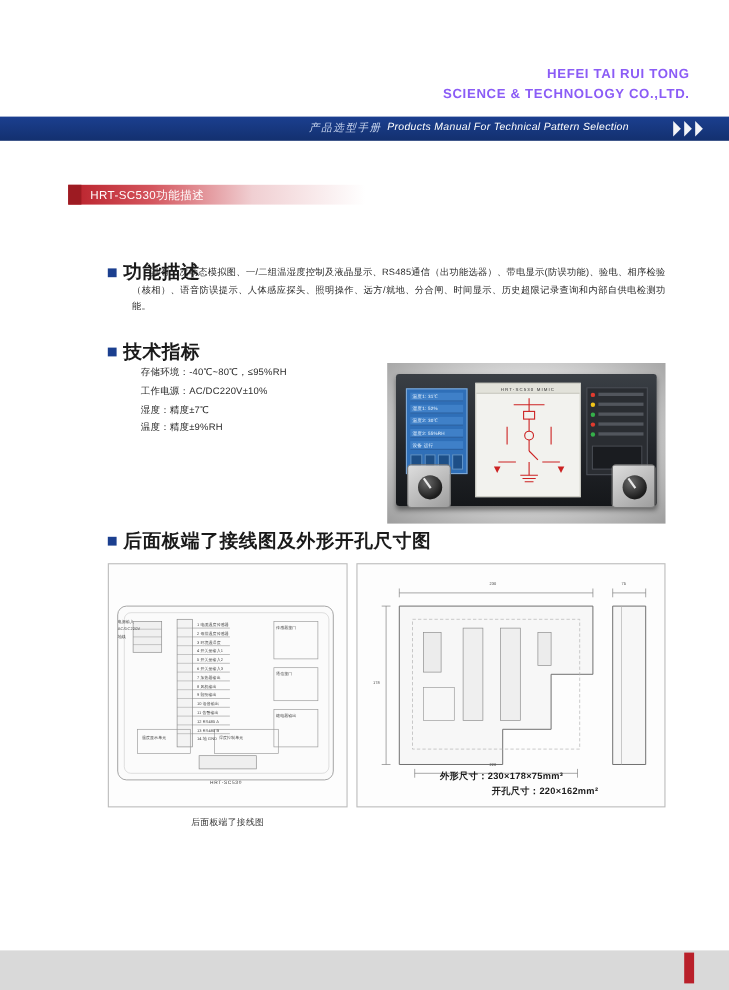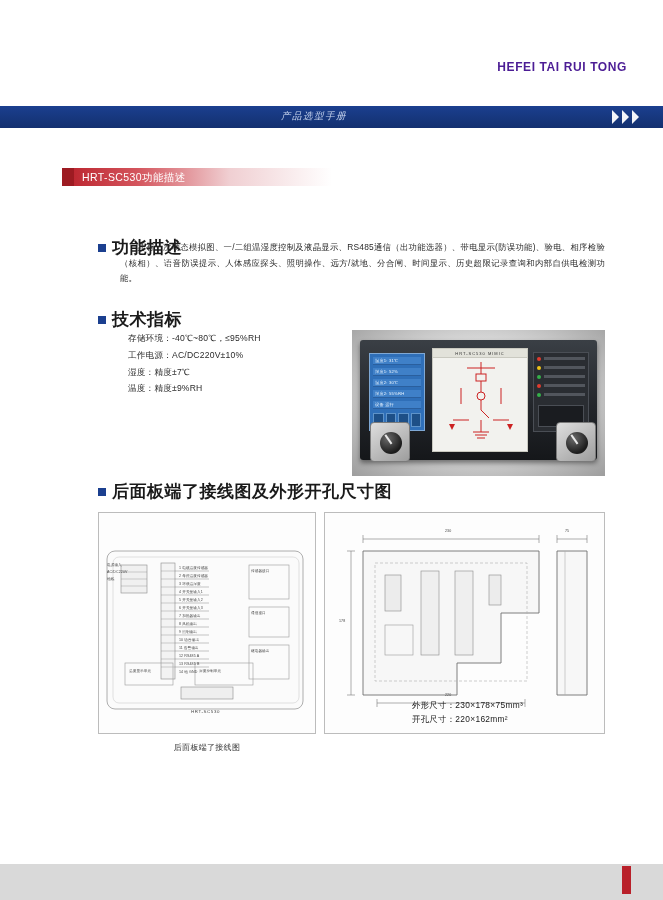--- a/index.html
+++ b/index.html
@@ -12,21 +12,21 @@
     position: relative;
     overflow: hidden;
   }
 
   
   .company-block {
     position: absolute;
     top: 58px;
     right: 36px;
     text-align: right;
-    color: #4c1d95;
+    color: #8b5cf6;
     font-weight: bold;
     letter-spacing: 0.6px;
     line-height: 1.5;
   }
   .company-line1 { font-size: 12px; }
   .company-line2 { font-size: 12px; }
 
   .blue-bar {
     position: absolute;
     top: 106px;
@@ -271,27 +271,28 @@
     position: absolute;
     left: 98px; top: 742px;
     width: 218px;
     text-align: center;
     font-size: 8px;
     color: #333;
     letter-spacing: 0.3px;
   }
   .dim-text {
     position: absolute;
-    left: 412px;
+    left: 400px;
     font-size: 8.4px;
     color: #1a1a1a;
     letter-spacing: 0.3px;
+    font-weight: bold;
   }
   #dim1 { top: 700px; }
-  #dim2 { top: 714px; }
+  #dim2 { top: 714px; margin-left: 47px; }
 
   .inner-label {
     position: absolute;
     font-size: 3.6px;
     color: #444;
     white-space: nowrap;
     letter-spacing: 0.1px;
   }
 
   
@@ -306,24 +307,26 @@
     right: 32px; bottom: 6px;
     width: 9px; height: 28px;
     background: #b9202a;
   }
 </style>
 </head>
 <body>
 
 <div class="company-block">
   <div class="company-line1">HEFEI TAI RUI TONG</div>
+  <div class="company-line2">SCIENCE &amp; TECHNOLOGY CO.,LTD.</div>
 </div>
 
 <div class="blue-bar">
   <span class="bar-cn">产品选型手册</span>
+  <span class="bar-en">Products Manual For Technical Pattern Selection</span>
   <span class="chev c1"></span>
   <span class="chev c2"></span>
   <span class="chev c3"></span>
 </div>
 
 <div class="title-band">
   <span class="redbox"></span>
   <span class="t">HRT-SC530功能描述</span>
 </div>
 

